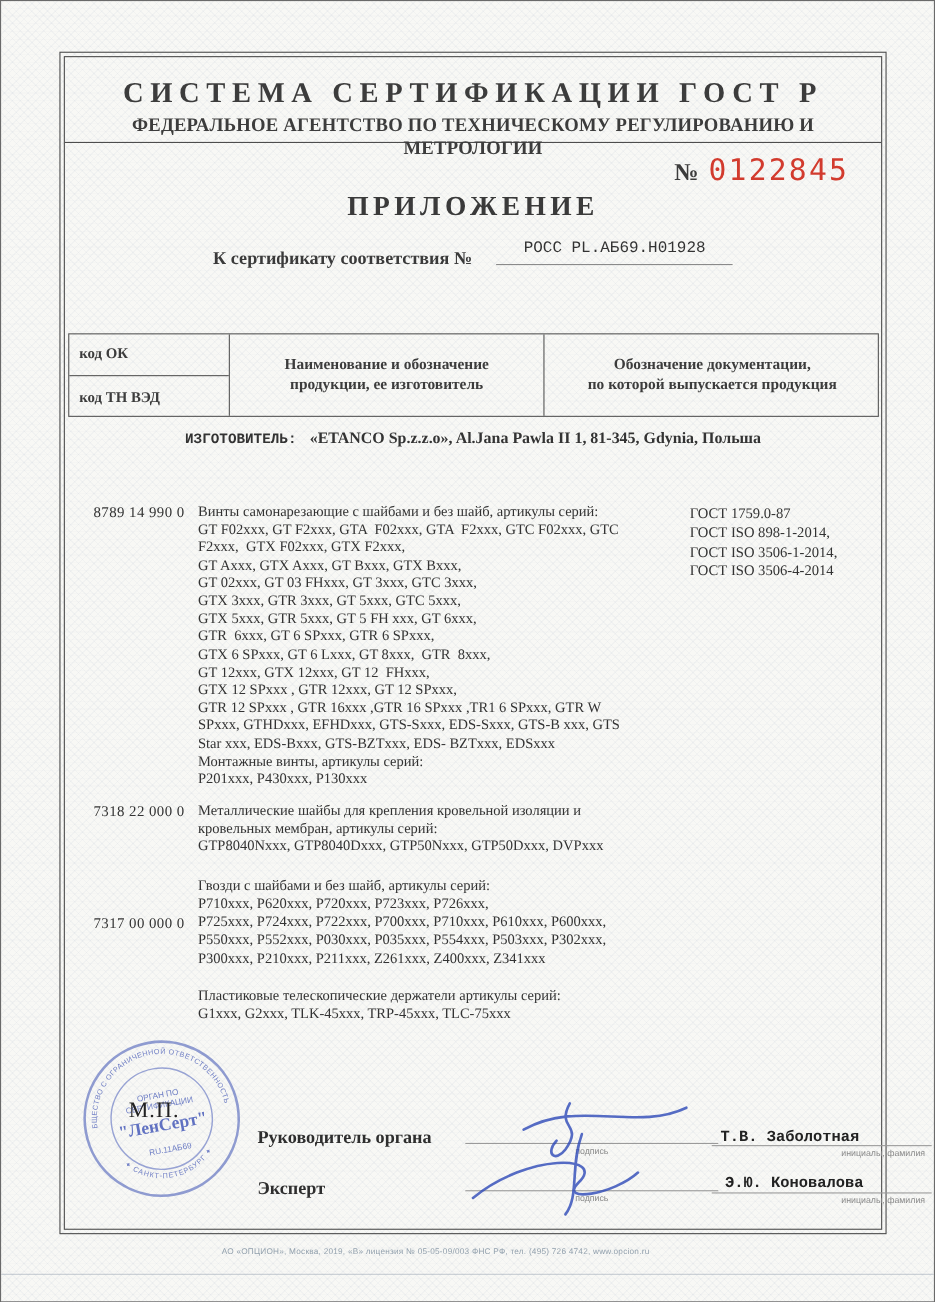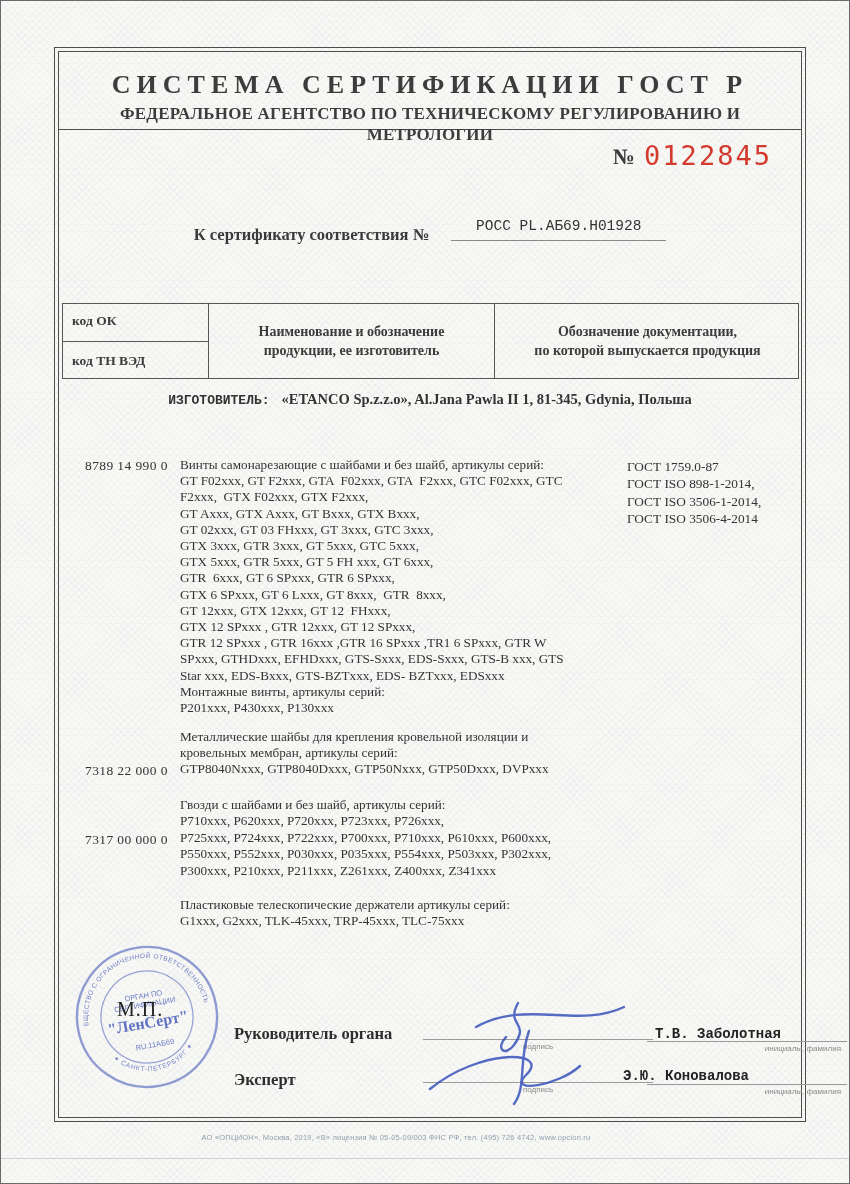--- a/index.html
+++ b/index.html
@@ -69,21 +69,21 @@
                 font-size:14px; font-weight:bold; color:#3c3c3c; line-height:19px; white-space:pre-line; }
   .ptable .c3 { position:absolute; left:432px; top:0; width:305px; height:100%;
                 display:flex; align-items:center; justify-content:center; text-align:center;
                 font-size:14px; font-weight:bold; color:#3c3c3c; line-height:19px; white-space:pre-line; }
 
   .manufacturer { position:absolute; top:342px; left:0; width:100%; text-align:center; }
   .manufacturer .mlabel { font-family:"Liberation Mono", monospace; font-weight:bold; font-size:13px; color:#333; margin-right:8px; }
   .manufacturer .mvalue { font-size:14.5px; font-weight:bold; color:#333; }
 
   .code { position:absolute; left:30px; font-size:13.5px; letter-spacing:0.4px; color:#333; }
-  .code1 { top:410px; } .code2 { top:682px;margin-top:33px; } .code3 { top:784px; }
+  .code1 { top:410px; } .code2 { top:682px; } .code3 { top:784px; }
   .block { position:absolute; left:125px; width:478px; font-size:13.2px; line-height:16.2px;
            color:#333; white-space:pre-wrap; }
   .block1 { top:409px; }
   .block2 { top:681px; }
   .block3 { top:749px; line-height:16.4px; }
   .block4 { top:849px; line-height:16.4px; }
   .docs { position:absolute; left:572px; top:410px; width:172px; font-size:13.3px; line-height:17.4px;
           color:#333; white-space:pre-wrap; }
 
   .stamp { position:absolute; left:17px; top:894px; width:150px; height:150px; }
@@ -95,21 +95,21 @@
   .sigline1 { left:368px; top:962px; width:230px; height:30px; }
   .sigline2 { left:368px; top:1005px; width:230px; height:30px; }
   .nameline1 { left:592px; top:964px; width:200px; height:30px; }
   .nameline2 { left:592px; top:1007px; width:200px; height:30px; }
   .sigcaption { position:absolute; font-family:"Liberation Sans", sans-serif; font-size:8px; color:#8a8a8a; text-align:center; }
   .cap1 { left:368px; top:994px; width:230px; }
   .cap2 { left:368px; top:1037px; width:230px; }
   .capn1 { left:592px; top:996px; width:200px; text-align:right; padding-right:6px; }
   .capn2 { left:592px; top:1039px; width:200px; text-align:right; padding-right:6px; }
   .signame { position:absolute; font-family:"Liberation Mono", monospace; font-weight:bold; font-size:14px; color:#222; }
-  .signame1 { left:600px; top:978px; } .signame2 { left:568px; top:1020px;font-family:Liberation Mono, monospace; }
+  .signame1 { left:600px; top:978px; } .signame2 { left:604px; top:1020px;font-family:Liberation Mono, monospace; }
   .handsig { position:absolute; left:355px; top:945px; width:280px; height:115px; }
 
   .footer { position:absolute; left:180px; top:1132px; width:430px; text-align:center;
             font-family:"Liberation Sans", sans-serif; font-size:7.5px; color:#92a0ad; letter-spacing:0.2px; }
   .scanline { position:absolute; left:0; top:1157px; width:100%; border-top:1px solid rgba(150,162,178,0.45); }
 </style>
 </head>
 <body>
 
 <div class="frame">
@@ -117,20 +117,21 @@
   <div class="header-rule"></div>
 
   <div class="title1">СИСТЕМА СЕРТИФИКАЦИИ ГОСТ Р</div>
   <div class="title2">ФЕДЕРАЛЬНОЕ АГЕНТСТВО ПО ТЕХНИЧЕСКОМУ РЕГУЛИРОВАНИЮ И МЕТРОЛОГИИ</div>
 
   <div class="numberline">
     <span class="numsign">№</span>
     <span class="numvalue">0122845</span>
   </div>
 
+  <div class="appendix">ПРИЛОЖЕНИЕ</div>
 
   <div class="certline">
     <span class="certlabel">К сертификату соответствия №</span>
     <span class="certvalue">РОСС PL.АБ69.Н01928</span>
   </div>
 
 
   <div class="ptable">
     <div class="c1">
       <div class="c1a">код ОК</div>

